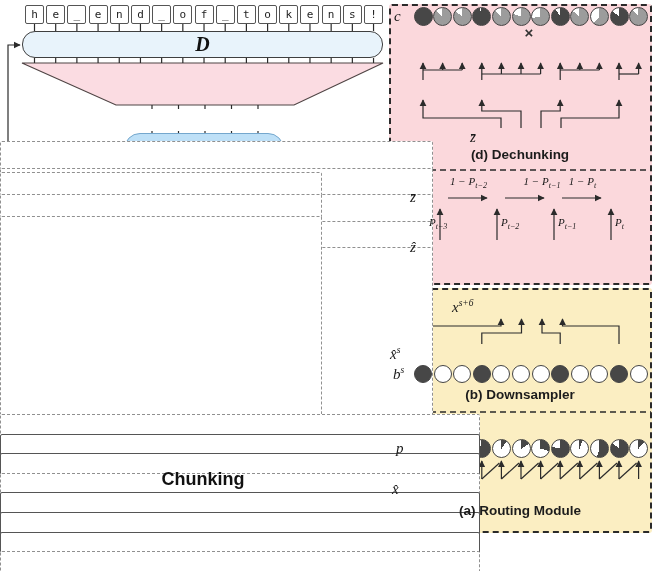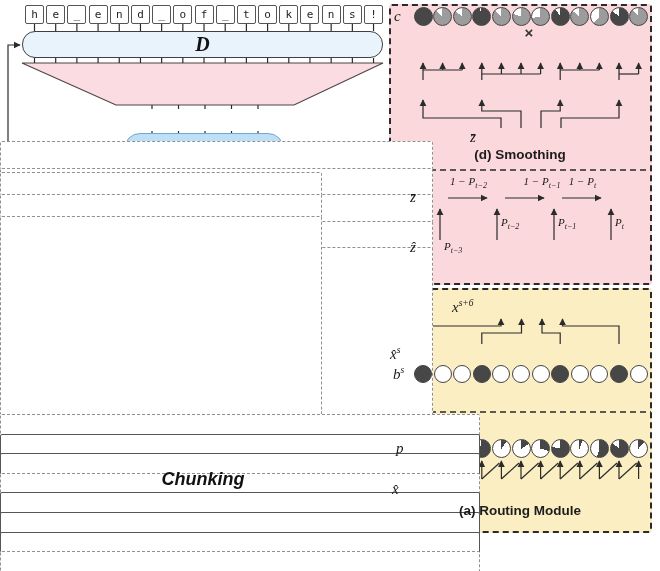--- a/index.html
+++ b/index.html
@@ -246,39 +246,40 @@
   </div>
   <div class="rbox" id="ebox" style="left:22px;top:506px;width:361px;height:27px;">
     <span class="script">E</span>
   </div>
   <div class="ibox" style="left:152px;top:141px;width:104px;height:29px;"></div>
   <div class="ibox" style="left:152px;top:396px;width:104px;height:29px;"></div>
   <div id="mbox">
     <span>M</span>
   </div>
 
-  <div class="biglbl" style="left:203px;top:469px;font-style:italic;">Chunking</div>
+  <div class="biglbl" style="left:203px;top:469px;">Chunking</div>
 
   <div class="math" style="left:394px;top:9px;">c</div>
   <div id="lbl-times">×</div>
   <div class="math" style="left:470px;top:130px;">z̄</div>
-  <div class="cap" style="left:520px;top:147px;">(d) Smoothing</div>
+  <div class="cap" style="left:520px;top:147px;">(d) Dechunking</div>
 
   <div class="math" style="left:410px;top:190px;">z̄</div>
   <div class="math" style="left:410px;top:240px;">ẑ</div>
 
   <div class="math" style="left:452px;top:299px;">
     <span>x</span><sup>s+6</sup>
   </div>
   <div class="math" style="left:390px;top:346px;">
     <span>x̂</span><sup>s</sup>
   </div>
   <div class="math" style="left:393px;top:366px;">
     <span>b</span><sup>s</sup>
   </div>
+  <div class="cap" style="left:520px;top:387px;">(b) Downsampler</div>
 
   <div class="math" style="left:396px;top:441px;">p</div>
   <div class="math" style="left:392px;top:482px;">x̂</div>
   <div class="cap" style="left:520px;top:503px;">(a) Routing Module</div>
 
 <div class="tok" style="left: 25px; top: 5px;">h</div>
     <div class="tok" style="left: 46.19px; top: 5px;">e</div>
     <div class="tok" style="left: 67.38px; top: 5px;">_</div>
     <div class="tok" style="left: 88.57px; top: 5px;">e</div>
     <div class="tok" style="left: 109.76px; top: 5px;">n</div>
@@ -363,21 +364,21 @@
     <div class="sq dash" style="top: 552px; width: 128px; height: 128px;"></div>
     <div class="sq dash" style="top: 432px; width: 190px; height: 190px;"></div>
     <div class="sq dash" style="top: 489px; width: 190px; height: 190px;"></div>
     <div class="sq dash" style="top: 546px; width: 190px; height: 190px;"></div>
     <div class="sq dash" style="top: 432px; width: 240px; height: 240px;"></div>
     <div class="sq dash" style="top: 489px; width: 240px; height: 240px;"></div>
     <div class="sq dash" style="top: 546px; width: 240px; height: 240px;"></div>
     <div class="smath" style="left: 468.5px; top: 176px; transform: translateX(-50%);">1 − P<sub>t−2</sub></div>
     <div class="smath" style="left: 542px; top: 176px; transform: translateX(-50%);">1 − P<sub>t−1</sub></div>
     <div class="smath" style="left: 582.5px; top: 176px; transform: translateX(-50%);">1 − P<sub>t</sub></div>
-    <div class="smath" style="left: 444px; top: 217px; margin-top: 24px;">P<sub>t−3</sub></div>
+    <div class="smath" style="left: 429px; top: 217px;">P<sub>t−3</sub></div>
     <div class="smath" style="left: 501px; top: 217px;">P<sub>t−2</sub></div>
     <div class="smath" style="left: 558px; top: 217px;">P<sub>t−1</sub></div>
     <div class="smath" style="left: 615px; top: 217px;">P<sub>t</sub></div>
     <div class="sq dash" style="top: 492px; width: 298px; height: 298px;"></div>
     <div class="sq dash" style="top: 512.5px; width: 298px; height: 298px;"></div>
     <div class="sq dash" style="top: 533px; width: 298px; height: 298px;"></div>
     <div class="sq dash" style="top: 553.5px; width: 298px; height: 298px;"></div>
     <div class="sq dash" style="top: 414px; width: 345px; height: 345px;"></div>
     <div class="sq" style="top: 433.6px; width: 345px; height: 345px; background: rgb(255, 255, 255);"></div>
     <div class="sq" style="top: 453.2px; width: 345px; height: 345px; background: rgb(255, 255, 255);"></div>

